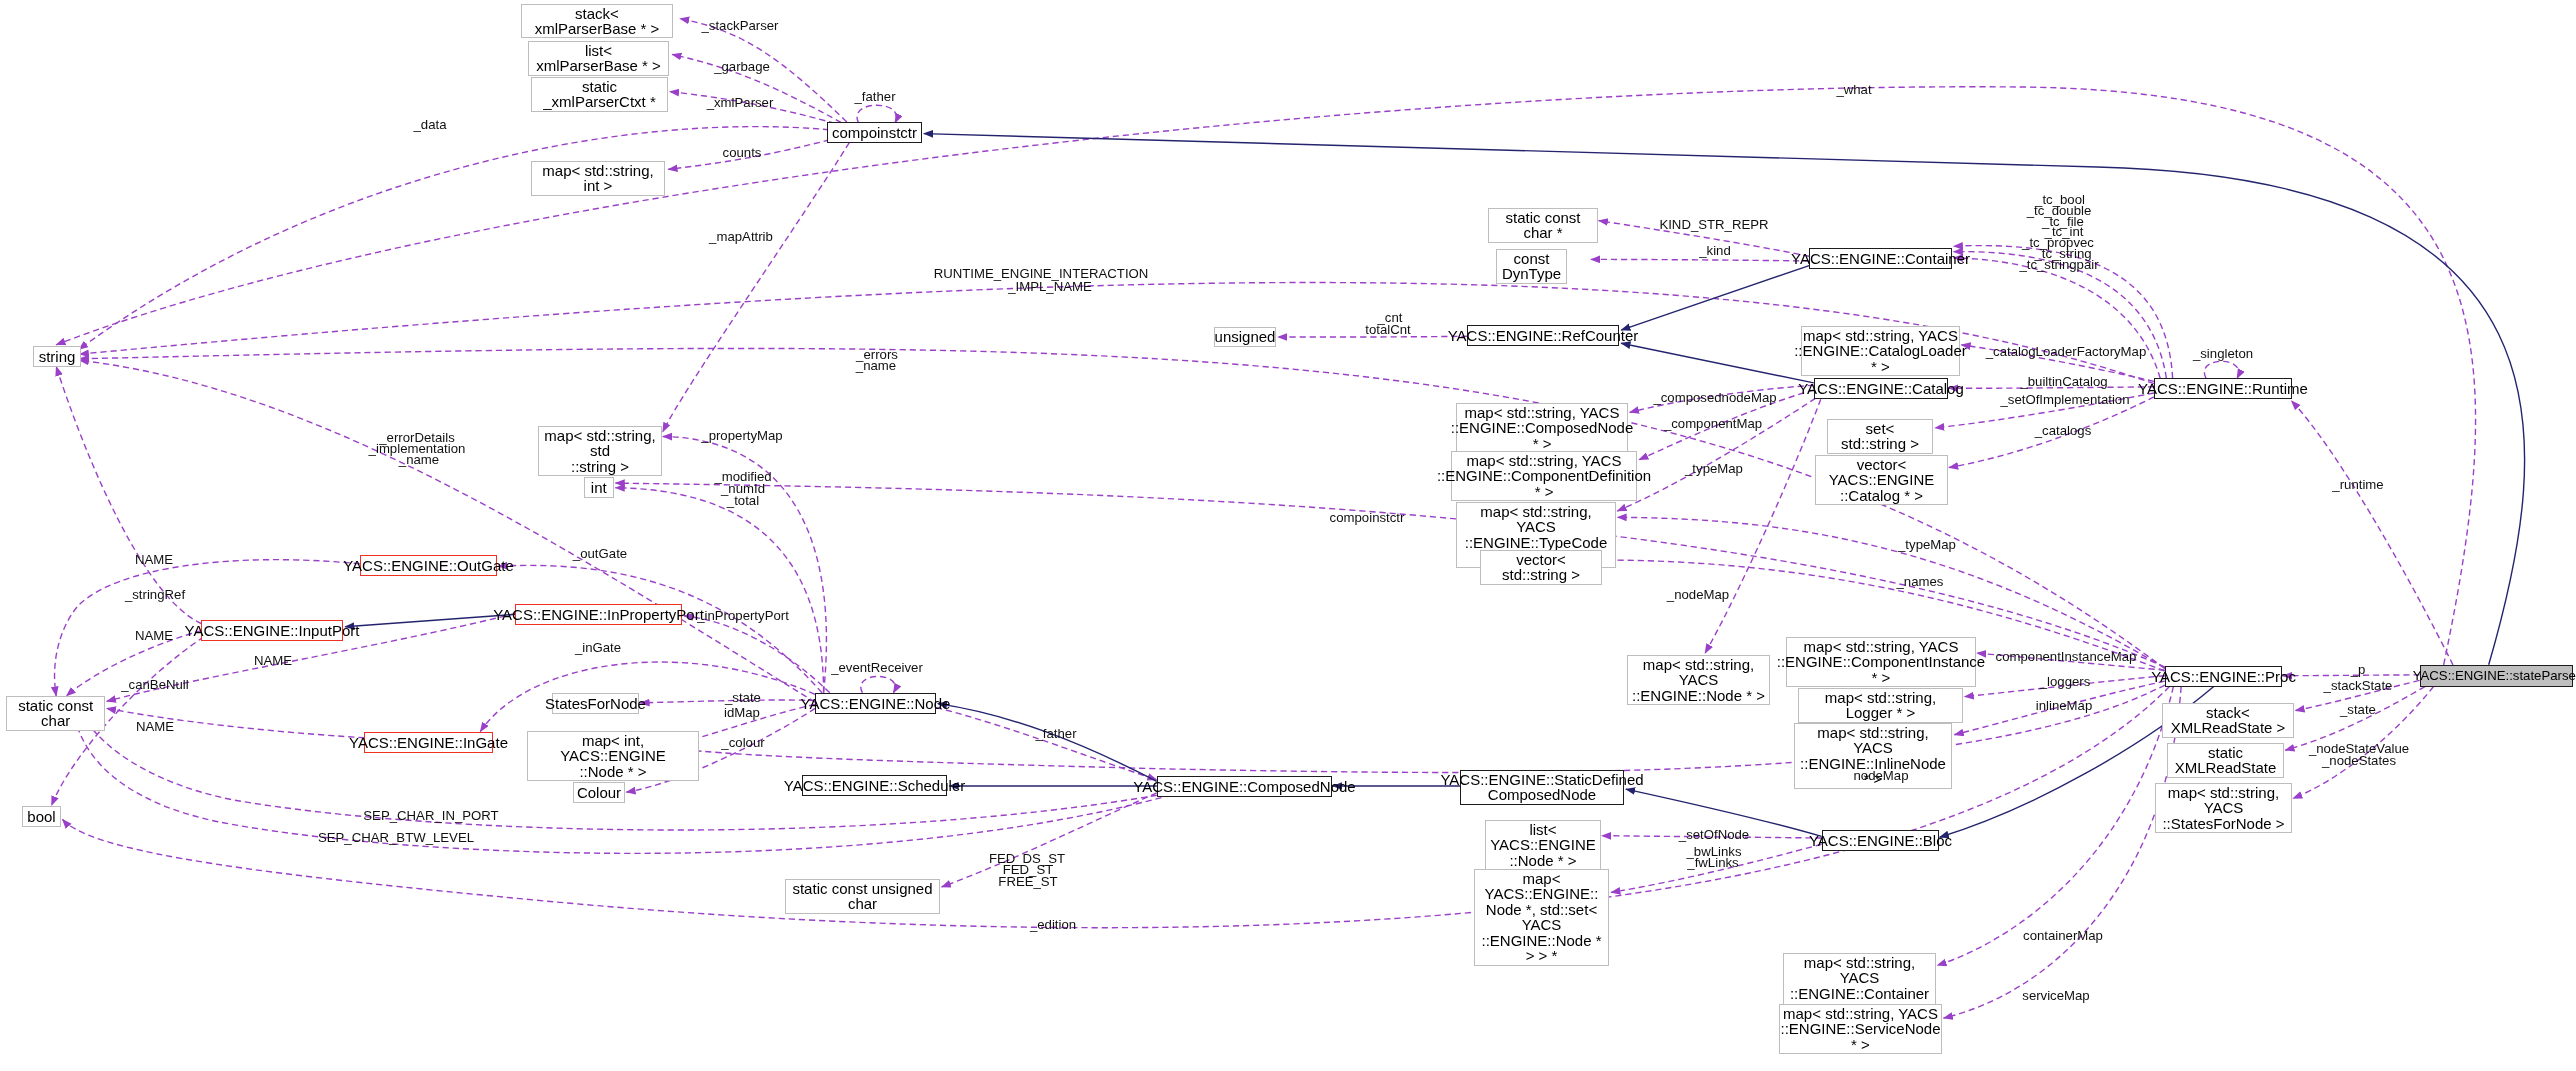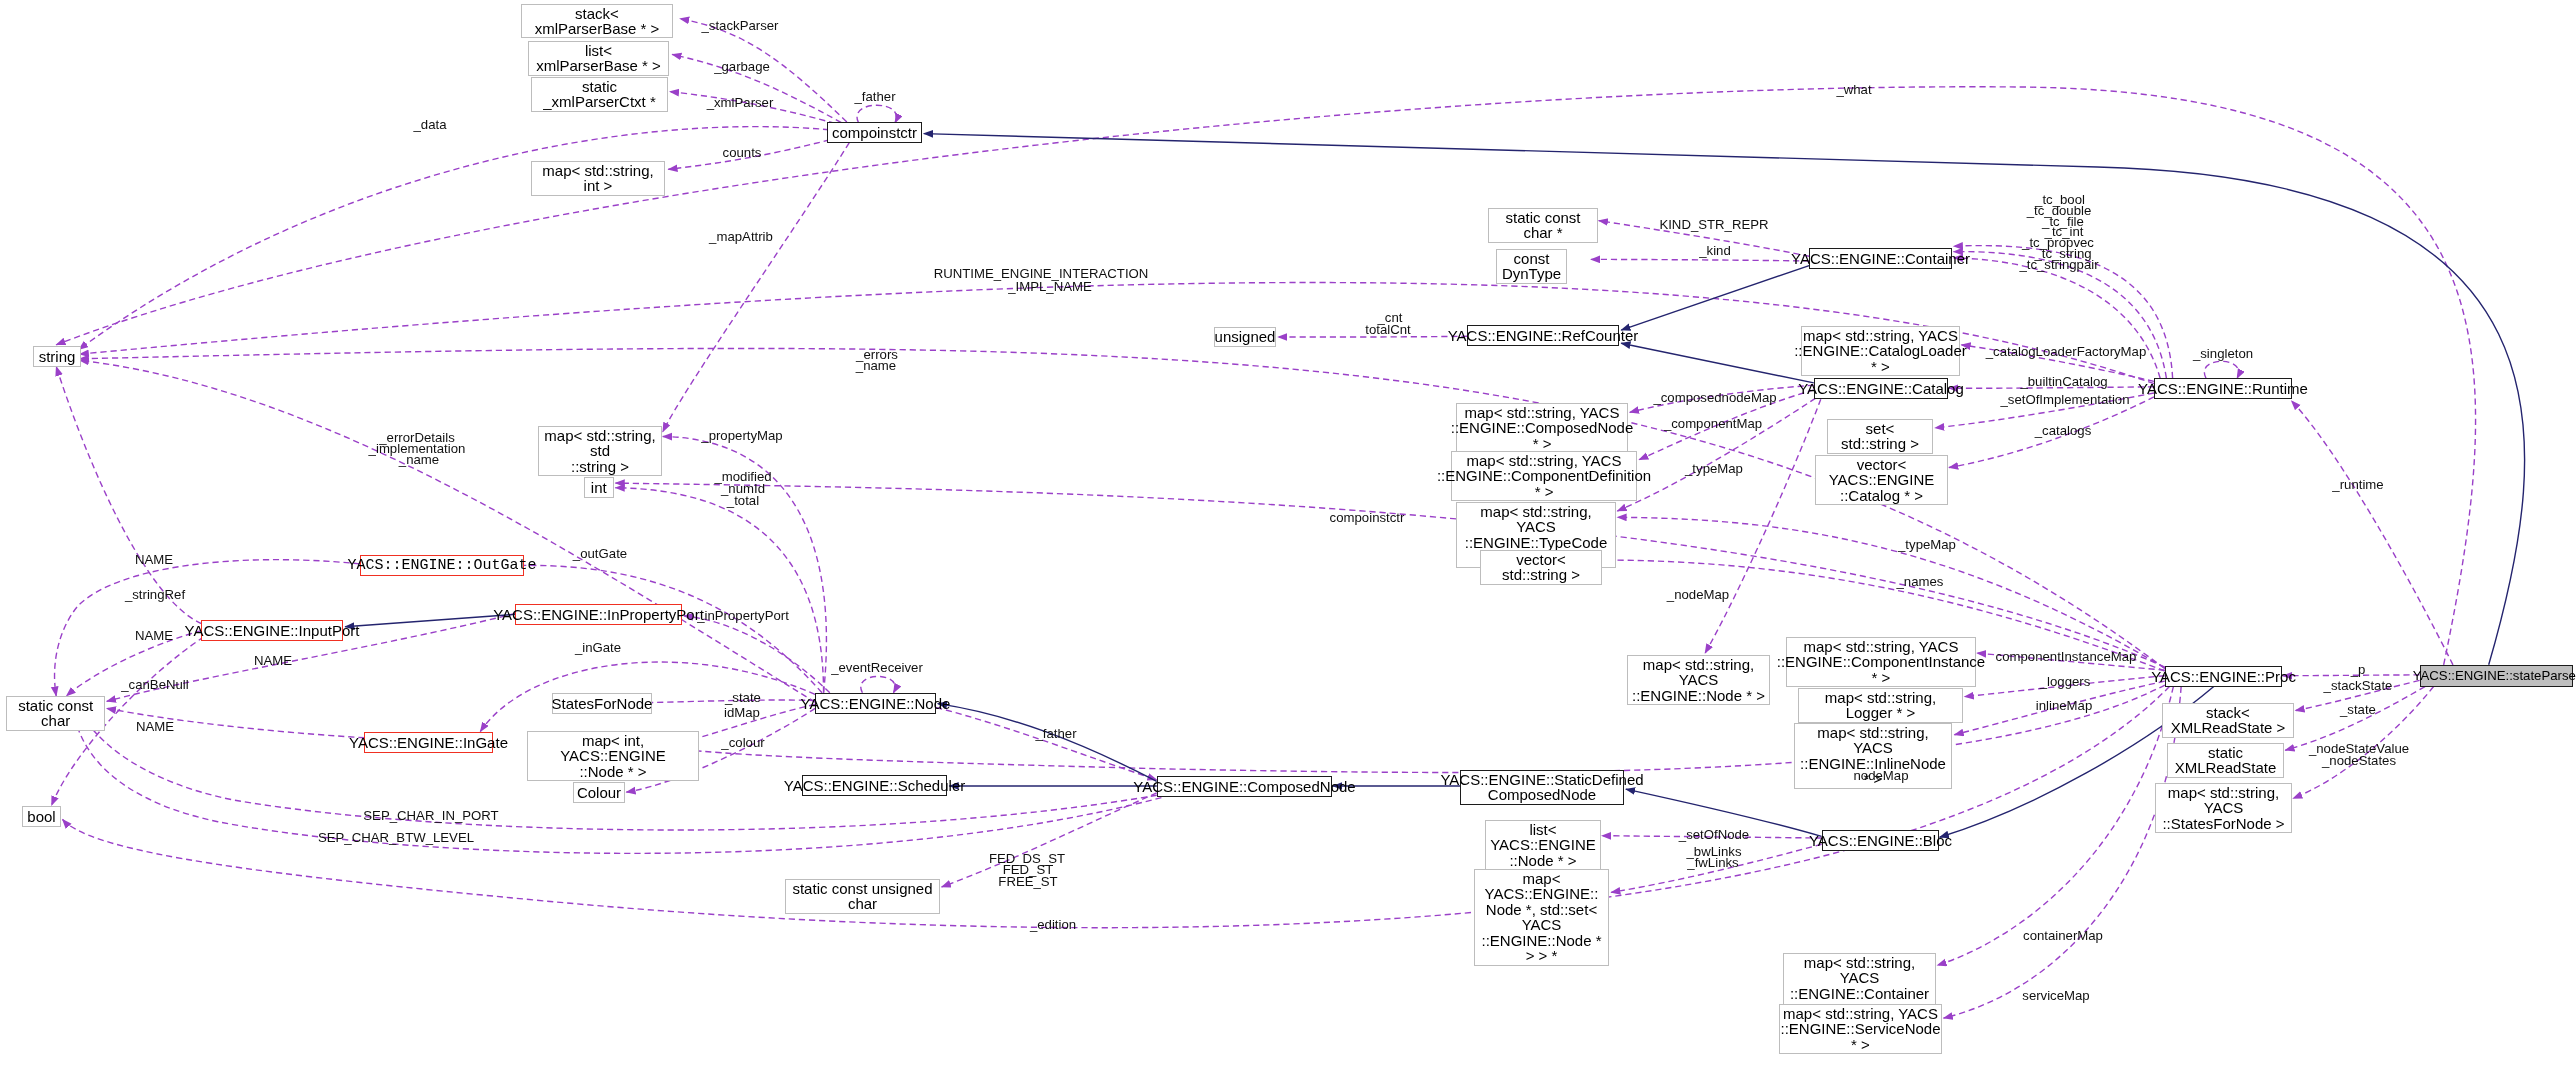--- a/index.html
+++ b/index.html
@@ -127,21 +127,21 @@
 ::ENGINE::Node * &gt;</div>
     <div class="node plain" style="left: 1786px; top: 637px; width: 190px; min-height: 34px;">map&lt; std::string, YACS
 ::ENGINE::ComponentInstance * &gt;</div>
     <div class="node plain" style="left: 1798px; top: 688px; width: 165px; min-height: 21px;">map&lt; std::string, Logger * &gt;</div>
     <div class="node plain" style="left: 1794px; top: 723px; width: 158px; min-height: 34px;">map&lt; std::string, YACS
 ::ENGINE::InlineNode * &gt;</div>
     <div class="node plain" style="left: 2162px; top: 703px; width: 132px; min-height: 21px;">stack&lt; XMLReadState &gt;</div>
     <div class="node plain" style="left: 2167px; top: 743px; width: 117px; min-height: 21px;">static XMLReadState</div>
     <div class="node plain" style="left: 2155px; top: 783px; width: 137px; min-height: 34px;">map&lt; std::string, YACS
 ::StatesForNode &gt;</div>
-    <div class="node plain" style="left: 552px; top: 693px; width: 100px; min-height: 21px;">StatesForNode</div>
+    <div class="node plain" style="left: 552px; top: 693px; width: 87px; min-height: 21px;">StatesForNode</div>
     <div class="node plain" style="left: 527px; top: 731px; width: 172px; min-height: 34px;">map&lt; int, YACS::ENGINE
 ::Node * &gt;</div>
     <div class="node plain" style="left: 573px; top: 782px; width: 52px; min-height: 21px;">Colour</div>
     <div class="node plain" style="left: 1485px; top: 820px; width: 116px; min-height: 34px;">list&lt; YACS::ENGINE
 ::Node * &gt;</div>
     <div class="node plain" style="left: 1474px; top: 869px; width: 135px; min-height: 48px;">map&lt; YACS::ENGINE::
 Node *, std::set&lt; YACS
 ::ENGINE::Node * &gt; &gt; *</div>
     <div class="node plain" style="left: 6.2px; top: 696px; width: 99px; min-height: 21px;">static const char</div>
     <div class="node plain" style="left: 22px; top: 806px; width: 39px; min-height: 21px;">bool</div>
@@ -155,21 +155,21 @@
     <div class="node class" style="left: 1467px; top: 325px; width: 152px; min-height: 21px;">YACS::ENGINE::RefCounter</div>
     <div class="node class" style="left: 1814px; top: 378px; width: 134px; min-height: 21px;">YACS::ENGINE::Catalog</div>
     <div class="node class" style="left: 2154px; top: 378px; width: 138px; min-height: 21px;">YACS::ENGINE::Runtime</div>
     <div class="node class" style="left: 815px; top: 693px; width: 121px; min-height: 21px;">YACS::ENGINE::Node</div>
     <div class="node class" style="left: 802px; top: 775px; width: 145px; min-height: 21px;">YACS::ENGINE::Scheduler</div>
     <div class="node class" style="left: 1157px; top: 776px; width: 175px; min-height: 21px;">YACS::ENGINE::ComposedNode</div>
     <div class="node class" style="left: 1460px; top: 770px; width: 164px; min-height: 34px;">YACS::ENGINE::StaticDefined
 ComposedNode</div>
     <div class="node class" style="left: 1822px; top: 830px; width: 117px; min-height: 21px;">YACS::ENGINE::Bloc</div>
     <div class="node class" style="left: 2165px; top: 666px; width: 117px; min-height: 21px;">YACS::ENGINE::Proc</div>
-    <div class="node red" style="left: 360px; top: 555px; width: 164px; min-height: 21px; font-family: Liberation Mono, monospace;">YACS::ENGINE::OutGate</div>
+    <div class="node red" style="left: 360px; top: 555px; width: 137px; min-height: 21px;">YACS::ENGINE::OutGate</div>
     <div class="node red" style="left: 201px; top: 620px; width: 142px; min-height: 21px;">YACS::ENGINE::InputPort</div>
     <div class="node red" style="left: 515px; top: 604px; width: 167px; min-height: 21px;">YACS::ENGINE::InPropertyPort</div>
     <div class="node red" style="left: 364px; top: 732px; width: 129px; min-height: 21px;">YACS::ENGINE::InGate</div>
     <div class="node main" style="left: 2420px; top: 665px; width: 153px; min-height: 22px;">YACS::ENGINE::stateParser</div>
     <span class="elabel" style="left: 740px; top: 25px;">_stackParser</span>
     <span class="elabel" style="left: 742px; top: 66px;">_garbage</span>
     <span class="elabel" style="left: 740px; top: 102px;">_xmlParser</span>
     <span class="elabel" style="left: 875px; top: 96px;">_father</span>
     <span class="elabel" style="left: 742px; top: 152px;">counts</span>
     <span class="elabel" style="left: 430px; top: 124px;">_data</span>

